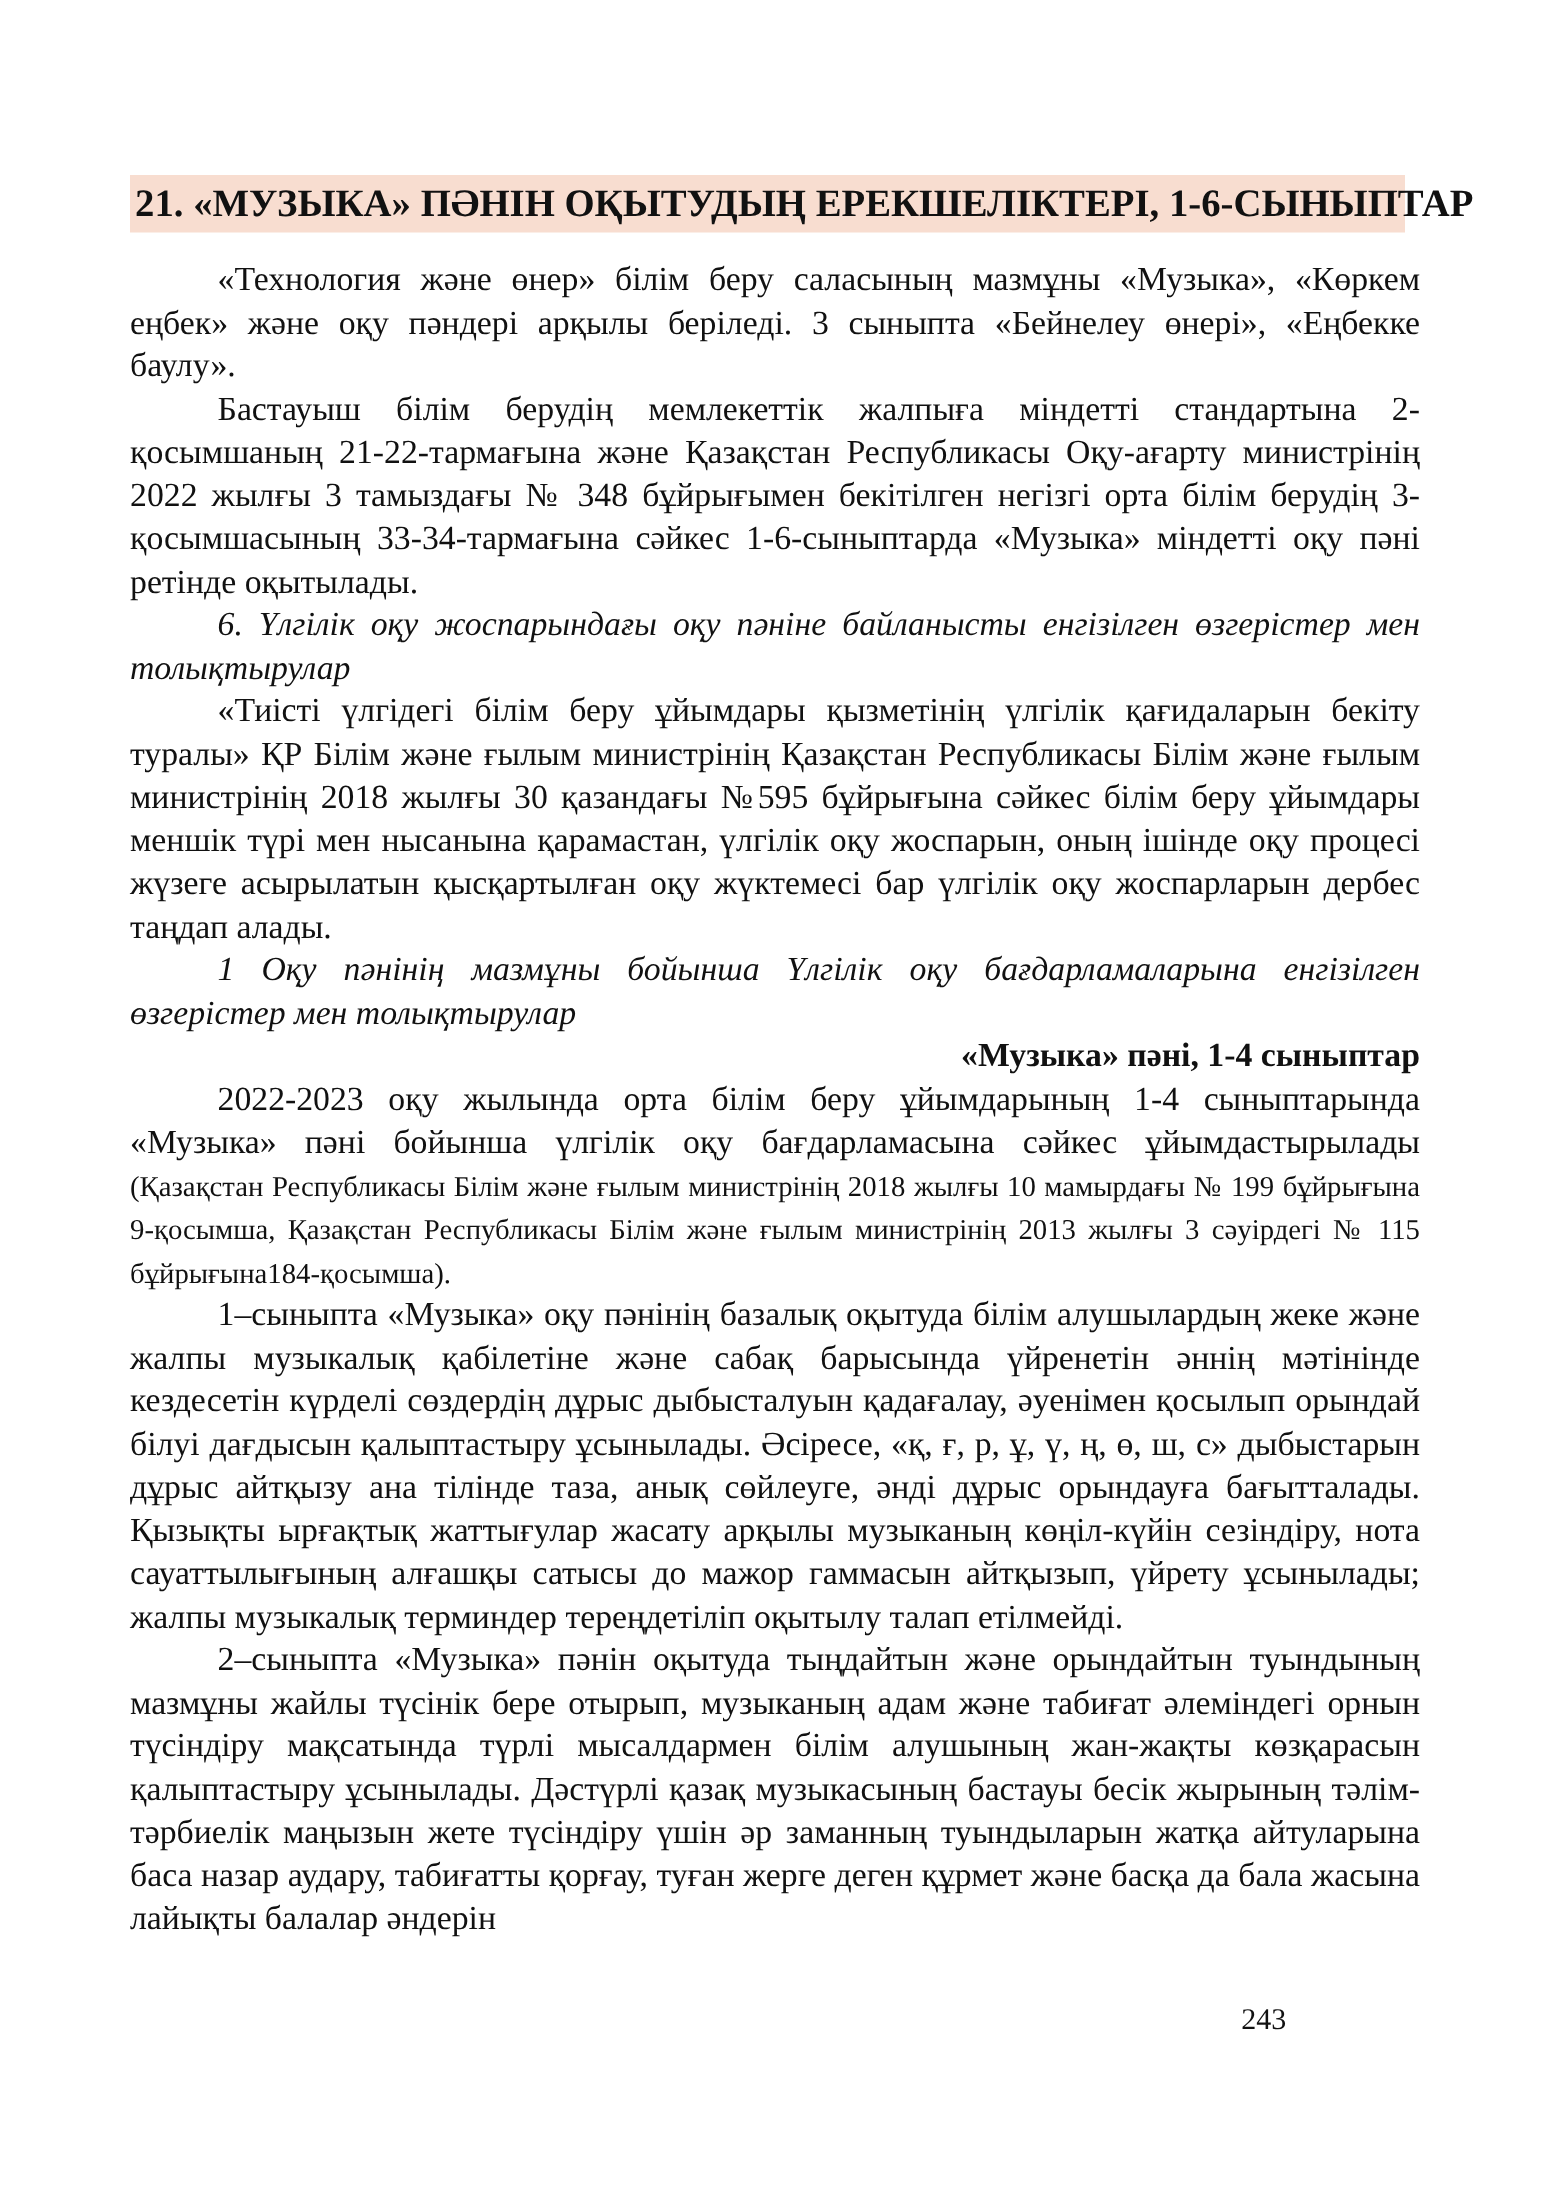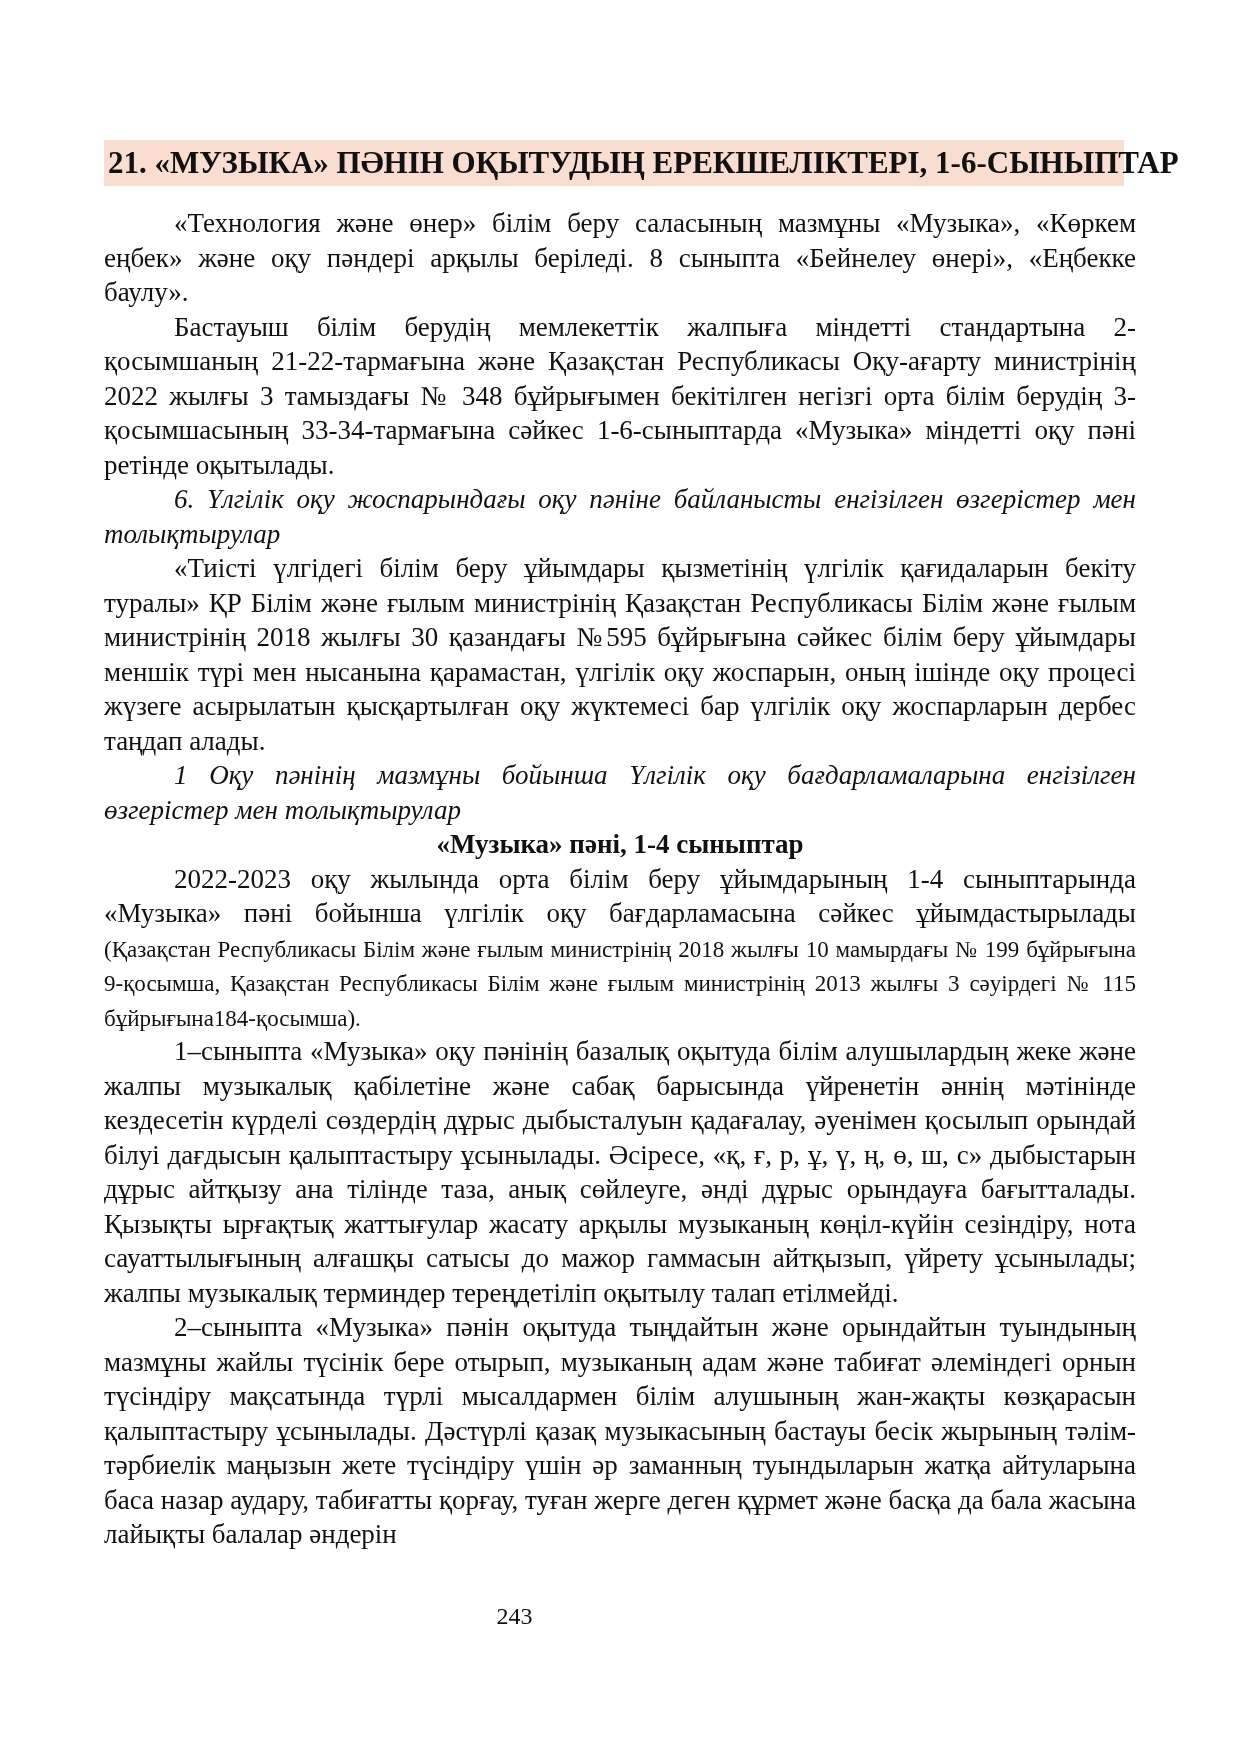--- a/index.html
+++ b/index.html
@@ -38,45 +38,45 @@
     line-height: 34.5px;
     text-align: justify;
     text-indent: 70px;
   }
   p.italic-par {
     font-style: italic;
   }
   p.bold-heading {
     font-weight: bold;
     text-indent: 0;
-    text-align: center;
+    text-align: right;
   }
   .small-inline {
     font-size: 23px;
     line-height: 30px;
   }
   .page-footer {
     position: absolute;
     left: 0;
     top: 1603px;
     width: 1029px;
-    text-align: center;
+    text-align: right;
     font-size: 24px;
     color: #111111;
   }
 </style>
 </head>
 <body>
 
 <div class="page">
 
   <h1 class="doc-title" style="background: rgb(248, 221, 208);">21. «МУЗЫКА» ПӘНІН ОҚЫТУДЫҢ ЕРЕКШЕЛІКТЕРІ, 1-6-СЫНЫПТАР</h1>
 
 
-  <p class="body-par">«Технология және өнер» білім беру саласының мазмұны «Музыка», «Көркем еңбек» және оқу пәндері арқылы беріледі. 8 сыныпта «Бейнелеу өнері», «Еңбекке баулу».</p>
+  <p class="body-par">«Технология және өнер» білім беру саласының мазмұны «Музыка», «Көркем еңбек» және оқу пәндері арқылы беріледі. 3 сыныпта «Бейнелеу өнері», «Еңбекке баулу».</p>
 
   <p class="body-par">Бастауыш білім берудің мемлекеттік жалпыға міндетті стандартына 2-қосымшаның 21-22-тармағына және Қазақстан Республикасы Оқу-ағарту министрінің 2022 жылғы 3 тамыздағы № 348 бұйрығымен бекітілген негізгі орта білім берудің 3-қосымшасының 33-34-тармағына сәйкес 1-6-сыныптарда «Музыка»  міндетті оқу пәні ретінде оқытылады.</p>
 
   <p class="body-par italic-par">6. Үлгілік оқу жоспарындағы оқу пәніне байланысты енгізілген өзгерістер мен толықтырулар</p>
 
   <p class="body-par">«Тиісті үлгідегі білім беру ұйымдары қызметінің үлгілік қағидаларын бекіту туралы» ҚР Білім және ғылым министрінің Қазақстан Республикасы Білім және ғылым министрінің 2018 жылғы 30 қазандағы №595 бұйрығына сәйкес білім беру ұйымдары меншік түрі мен нысанына қарамастан, үлгілік оқу жоспарын, оның ішінде оқу процесі жүзеге асырылатын қысқартылған оқу жүктемесі бар үлгілік оқу жоспарларын дербес таңдап алады.</p>
 
   <p class="body-par italic-par">1 Оқу пәнінің мазмұны бойынша Үлгілік оқу бағдарламаларына енгізілген өзгерістер мен толықтырулар</p>
 
   <p class="body-par bold-heading">«Музыка» пәні, 1-4 сыныптар</p>

